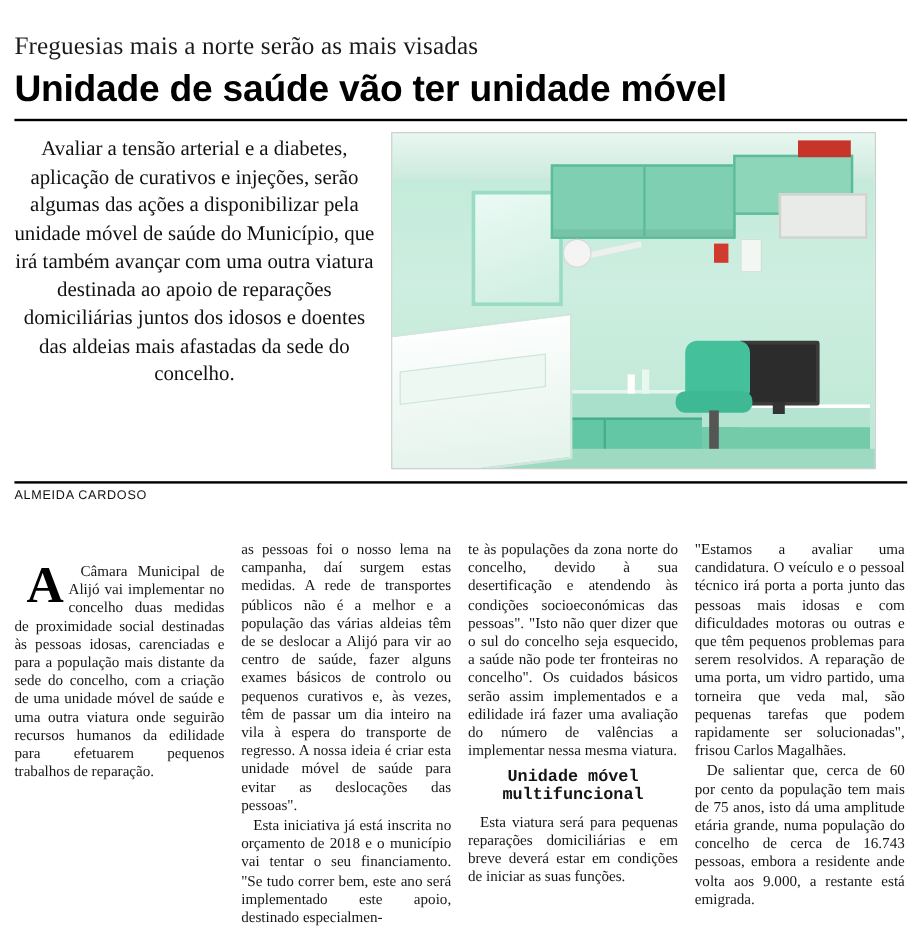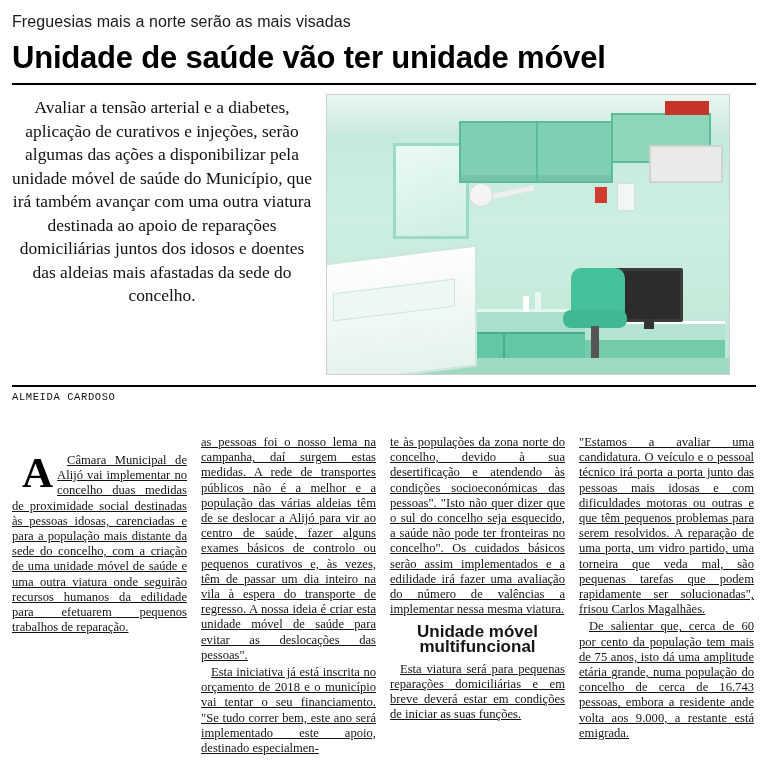--- a/index.html
+++ b/index.html
@@ -16,25 +16,25 @@
   }
   .page {
     position: relative;
     width: 768px;
     height: 776px;
     padding: 0;
     box-sizing: border-box;
   }
   
   .kicker {
-    font-family: Liberation Sans, sans-serif;
-    font-size: 16px;
+    font-family: Liberation Serif, serif;
+    font-size: 21px;
     line-height: 24px;
     color: #1a1a1a;
-    margin: 10px 12px 0 12px;
+    margin: 26px 12px 0 12px;
     letter-spacing: 0.1px;
   }
   .headline {
     font-family: "Liberation Sans", sans-serif;
     font-weight: bold;
     font-size: 31px;
     line-height: 36px;
     color: #000;
     margin: 6px 12px 0 12px;
     letter-spacing: -0.2px;
@@ -180,21 +180,21 @@
     position: absolute; left: 0; bottom: 0; width: 100%; height: 16px;
     background: #9ed9c2;
   }
   
   .rule-mid {
     height: 2px;
     background: #000;
     margin: 10px 12px 0 12px;
   }
   .byline {
-    font-family: Liberation Mono, monospace;
+    font-family: Liberation Sans, sans-serif;
     font-size: 10.5px;
     letter-spacing: 0.6px;
     color: #111;
     margin: 4px 12px 0 12px;
     width: 160px;
   }
   
   .cols {
     position: absolute;
     left: 12px;
@@ -206,39 +206,39 @@
   }
   .col {
     width: 175px;
     font-family: "Liberation Serif", serif;
     font-size: 12.6px;
     line-height: 15.2px;
     text-align: justify;
     color: #151515;
     overflow: hidden;
   }
-  .col p { margin: 0 0 2px 0; text-indent: 10px; text-decoration: underline; }
+  .col p { margin: 0 0 2px 0; text-indent: 10px; }
   .col p.first { text-indent: 0; }
   .dropcap-p {
     text-indent: 0;
     min-height: 44px;
   }
   .dropcap {
     float: left;
     font-family: "Liberation Serif", serif;
     font-size: 43px;
     line-height: 35px;
     font-weight: bold;
     padding: 2px 4px 0 0;
     color: #000;
   }
   .subhead {
-    font-family: Liberation Sans, sans-serif;
+    font-family: Liberation Mono, monospace;
     font-weight: bold;
-    font-size: 17px;
+    font-size: 14px;
     line-height: 14.6px;
     text-align: center;
     margin: 8px 0 7px 0;
   }
   .col-1 { padding-top: 18px; }
 </style>
 </head>
 <body>
 
 <div class="page">

